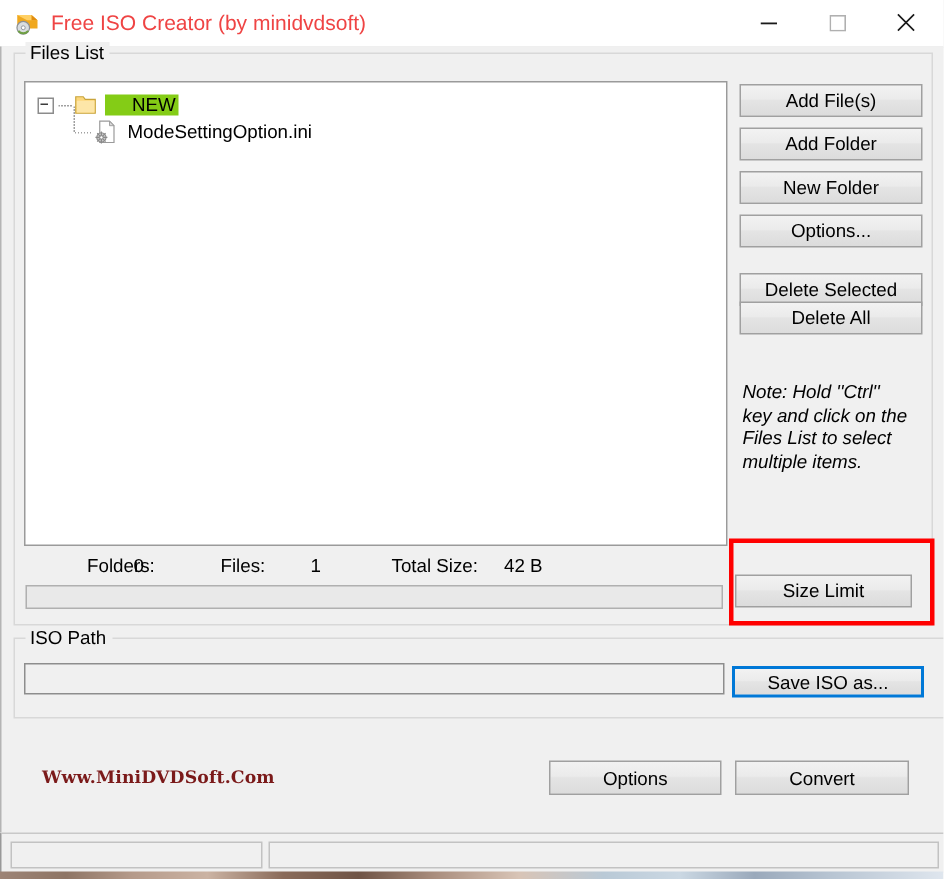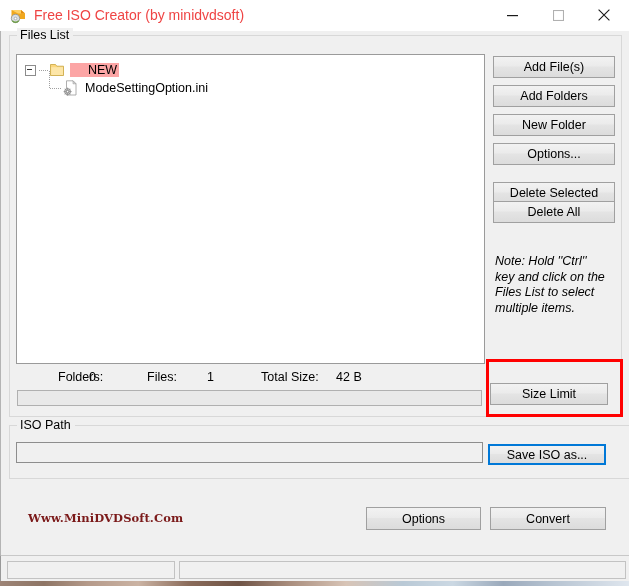--- a/index.html
+++ b/index.html
@@ -154,21 +154,21 @@
     flex: 0 0 auto;
     margin-right: 4px;
   }
   .file-icon {
     position: relative;
     width: 15px; height: 16px;
     flex: 0 0 auto;
     margin-right: 5px;
   }
   .tree-label { padding: 0 2px; }
-  .tree-label.selected { background: #fca5a5; padding-left: 18px; }
+  .tree-label.selected { background: #84cc16; padding-left: 18px; }
 
   
   .btn {
     position: absolute;
     background: linear-gradient(to bottom, #f2f2f2 0%, #ebebeb 45%, #e4e4e4 50%, #dcdcdc 100%);
     border: 1px solid #a0a0a0;
     font-family: "Liberation Sans", sans-serif;
     font-size: 12.5px;
     color: #000000;
     display: flex;
@@ -242,21 +242,21 @@
   .iso-input {
     position: absolute;
     left: 6px; top: 16px;
     width: 467px; height: 21px;
     background: #f0f0f0;
     border: 1px solid #8d8d8d;
     box-sizing: border-box;
   }
   #btn-saveiso {
     left: 487px; top: 413px;
-    width: 118px; height: 21px;
+    width: 128px; height: 21px;
     border: 2px solid #0078d7;
   }
 
   
   .watermark {
     position: absolute;
     left: 27px; top: 480px;
     font-family: "DejaVu Serif", serif;
     font-size: 11.5px;
     font-weight: bold;
@@ -365,21 +365,21 @@
             </svg>
           </span>
           <span class="tree-label">ModeSettingOption.ini</span>
         </div>
       </div>
 
       <div class="btn sidebtn" id="btn-addfiles">
           <span>Add File(s)</span>
         </div>
       <div class="btn sidebtn" id="btn-addfolder">
-          <span>Add Folders</span>
+          <span>Add Folder</span>
         </div>
       <div class="btn sidebtn" id="btn-newfolder">
           <span>New Folder</span>
         </div>
       <div class="btn sidebtn" id="btn-rename">
           <span>Options...</span>
         </div>
       <div class="btn sidebtn" id="btn-deletesel">
           <span>Delete Selected</span>
         </div>

